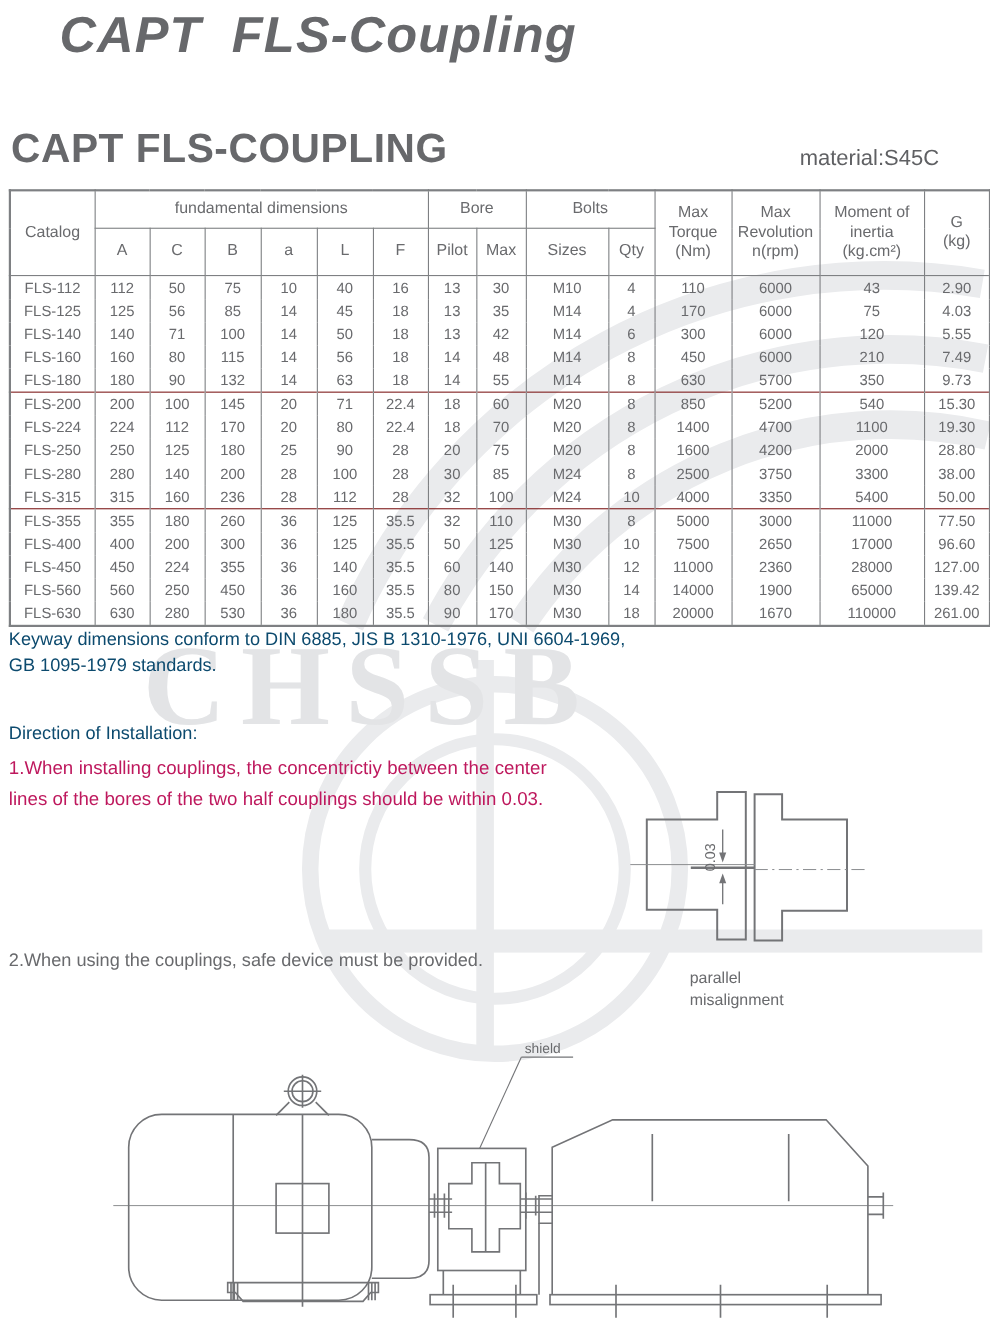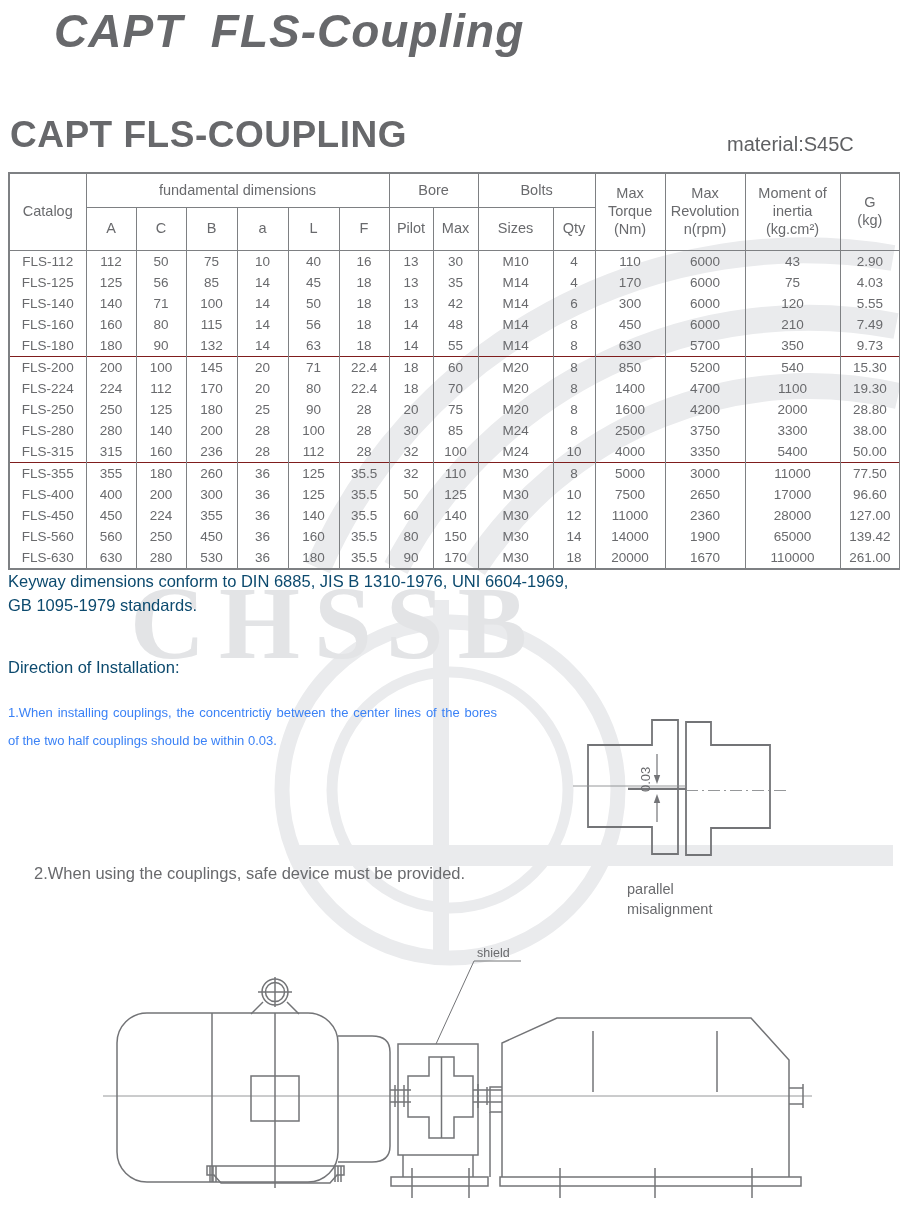--- a/index.html
+++ b/index.html
@@ -30,22 +30,22 @@
     font-weight:normal;color:#696a6d;padding:0;overflow:hidden;
   }
   .tbl thead th{font-size:14.5px;line-height:1.22;white-space:pre-line;}
   .tbl thead tr:first-child th{height:33px;}
   .tbl thead tr:nth-child(2) th{height:42px;}
   .tbl tbody td{font-size:13.5px;height:21px;border-top:none;border-bottom:none;}
   .tbl tbody tr.group-start td{border-top:1px solid #7f1d1d;}
 
   .keyway{top:569px;left:8px;width:660px;font-size:16.5px;line-height:24px;white-space:pre-line;color:#0c4a6e;}
   .dir-head{top:658px;left:8px;font-size:16.5px;font-weight:normal;color:#0c4a6e;}
-  .para1{top:685px;left:8px;width:489px;font-size:13px;line-height:28px;text-align:justify;color:#3b82f6;margin-top:14px;}
-  .para2{top:859px;left:8px;width:489px;font-size:16.5px;line-height:28px;text-align:justify;color:#696a6d;margin-left:26px;}
+  .para1{top:685px;left:8px;width:489px;font-size:17px;line-height:28px;text-align:justify;color:#be185d;}
+  .para2{top:859px;left:8px;width:489px;font-size:16.5px;line-height:28px;text-align:justify;color:#696a6d;}
 
   svg text{font-family:"Liberation Sans","DejaVu Sans",sans-serif;}
   .wm-text{font-family:"Liberation Serif","DejaVu Serif",serif;font-weight:bold;}
 </style>
 </head>
 <body>
 
 <svg id="watermark" viewBox="0 0 900 1208" xmlns="http://www.w3.org/2000/svg" aria-hidden="true">
   <g stroke="#eaebed" stroke-width="26" fill="none">
     <path d="M318,568 A530,530 0 0 1 893,258"></path>

